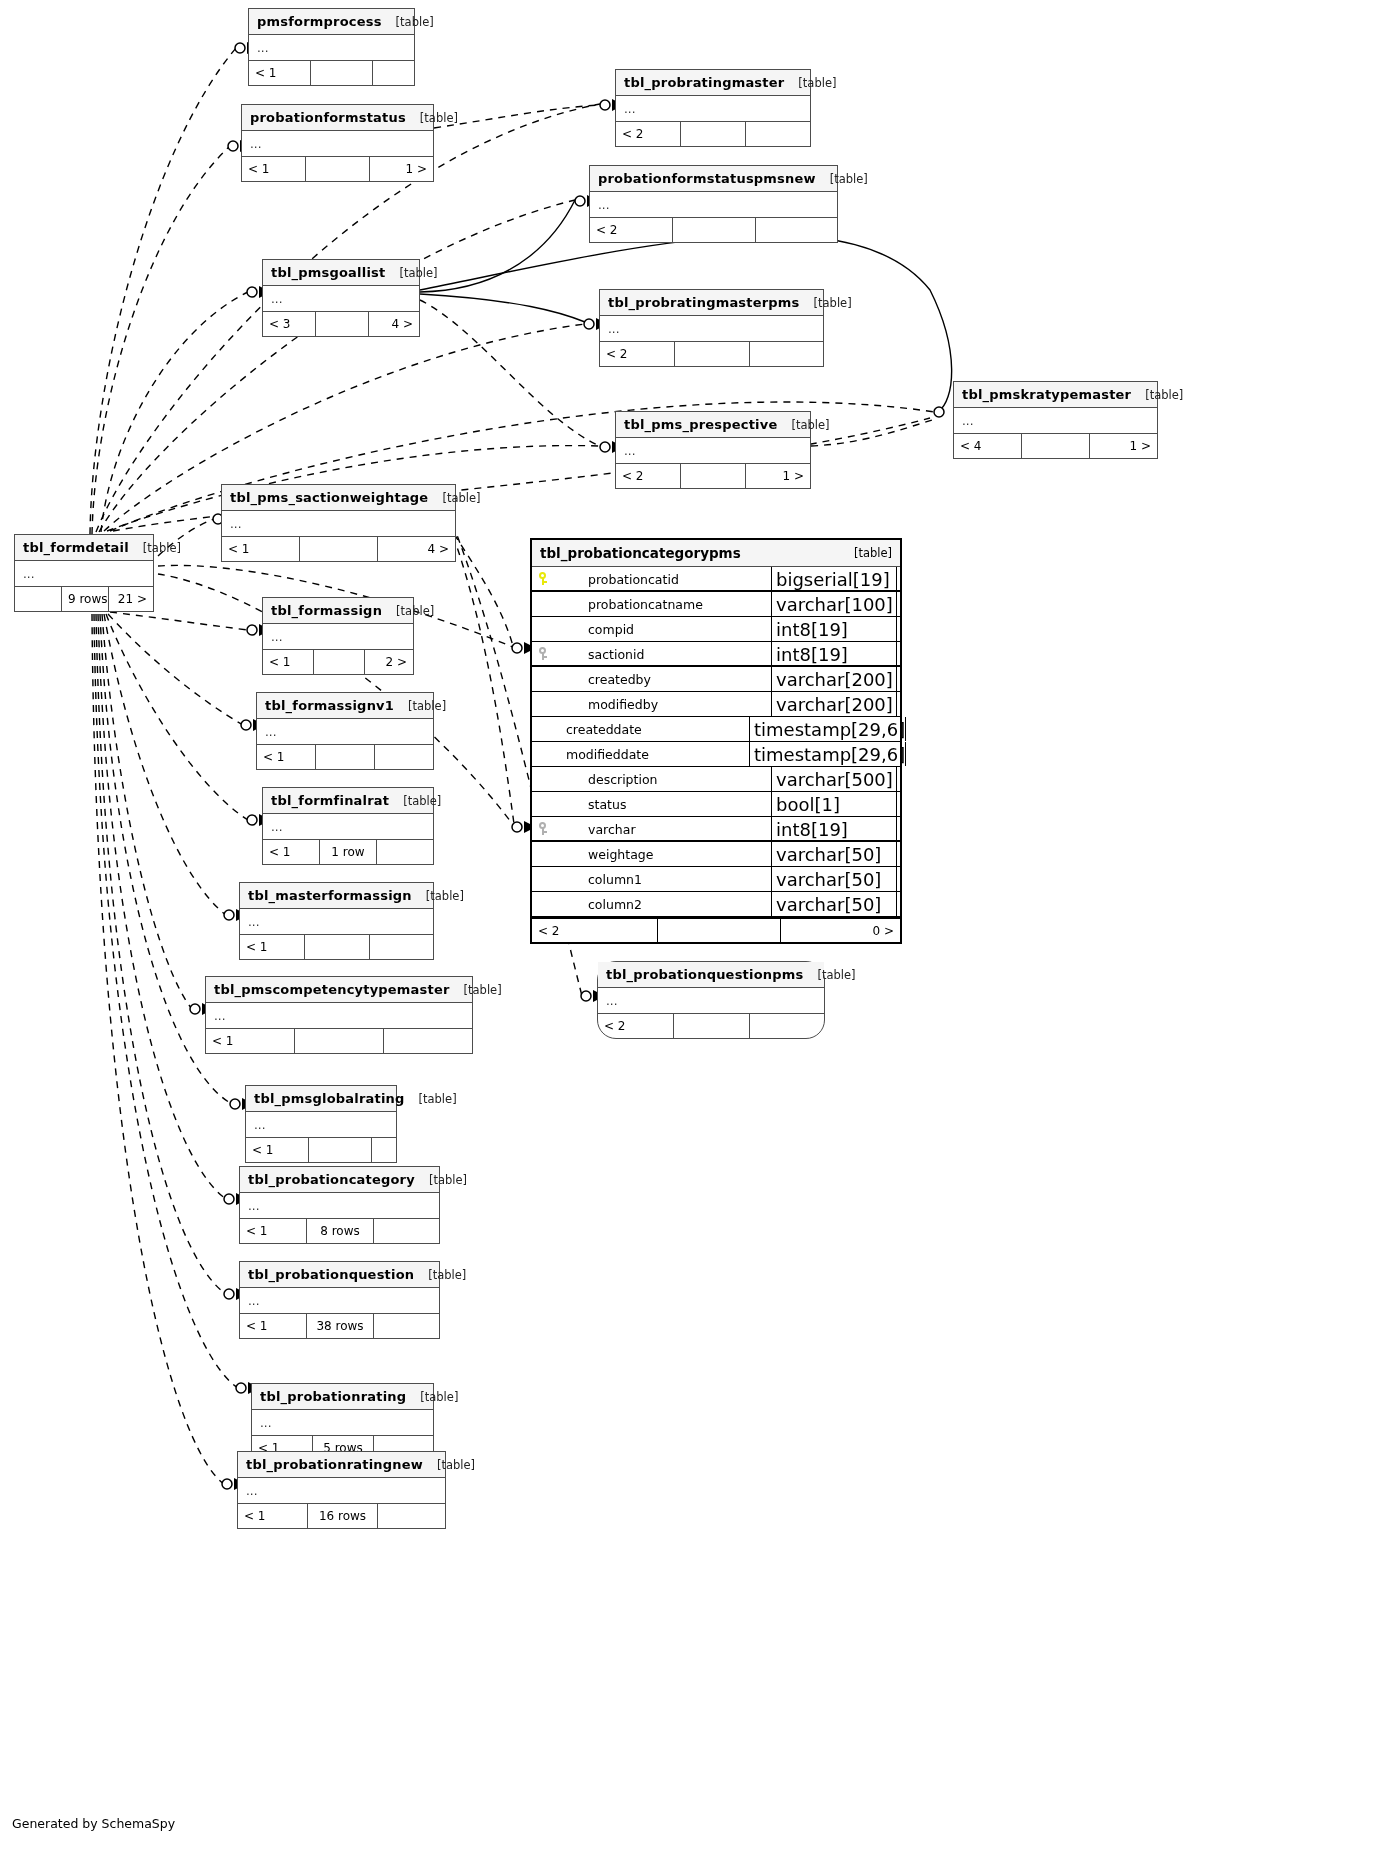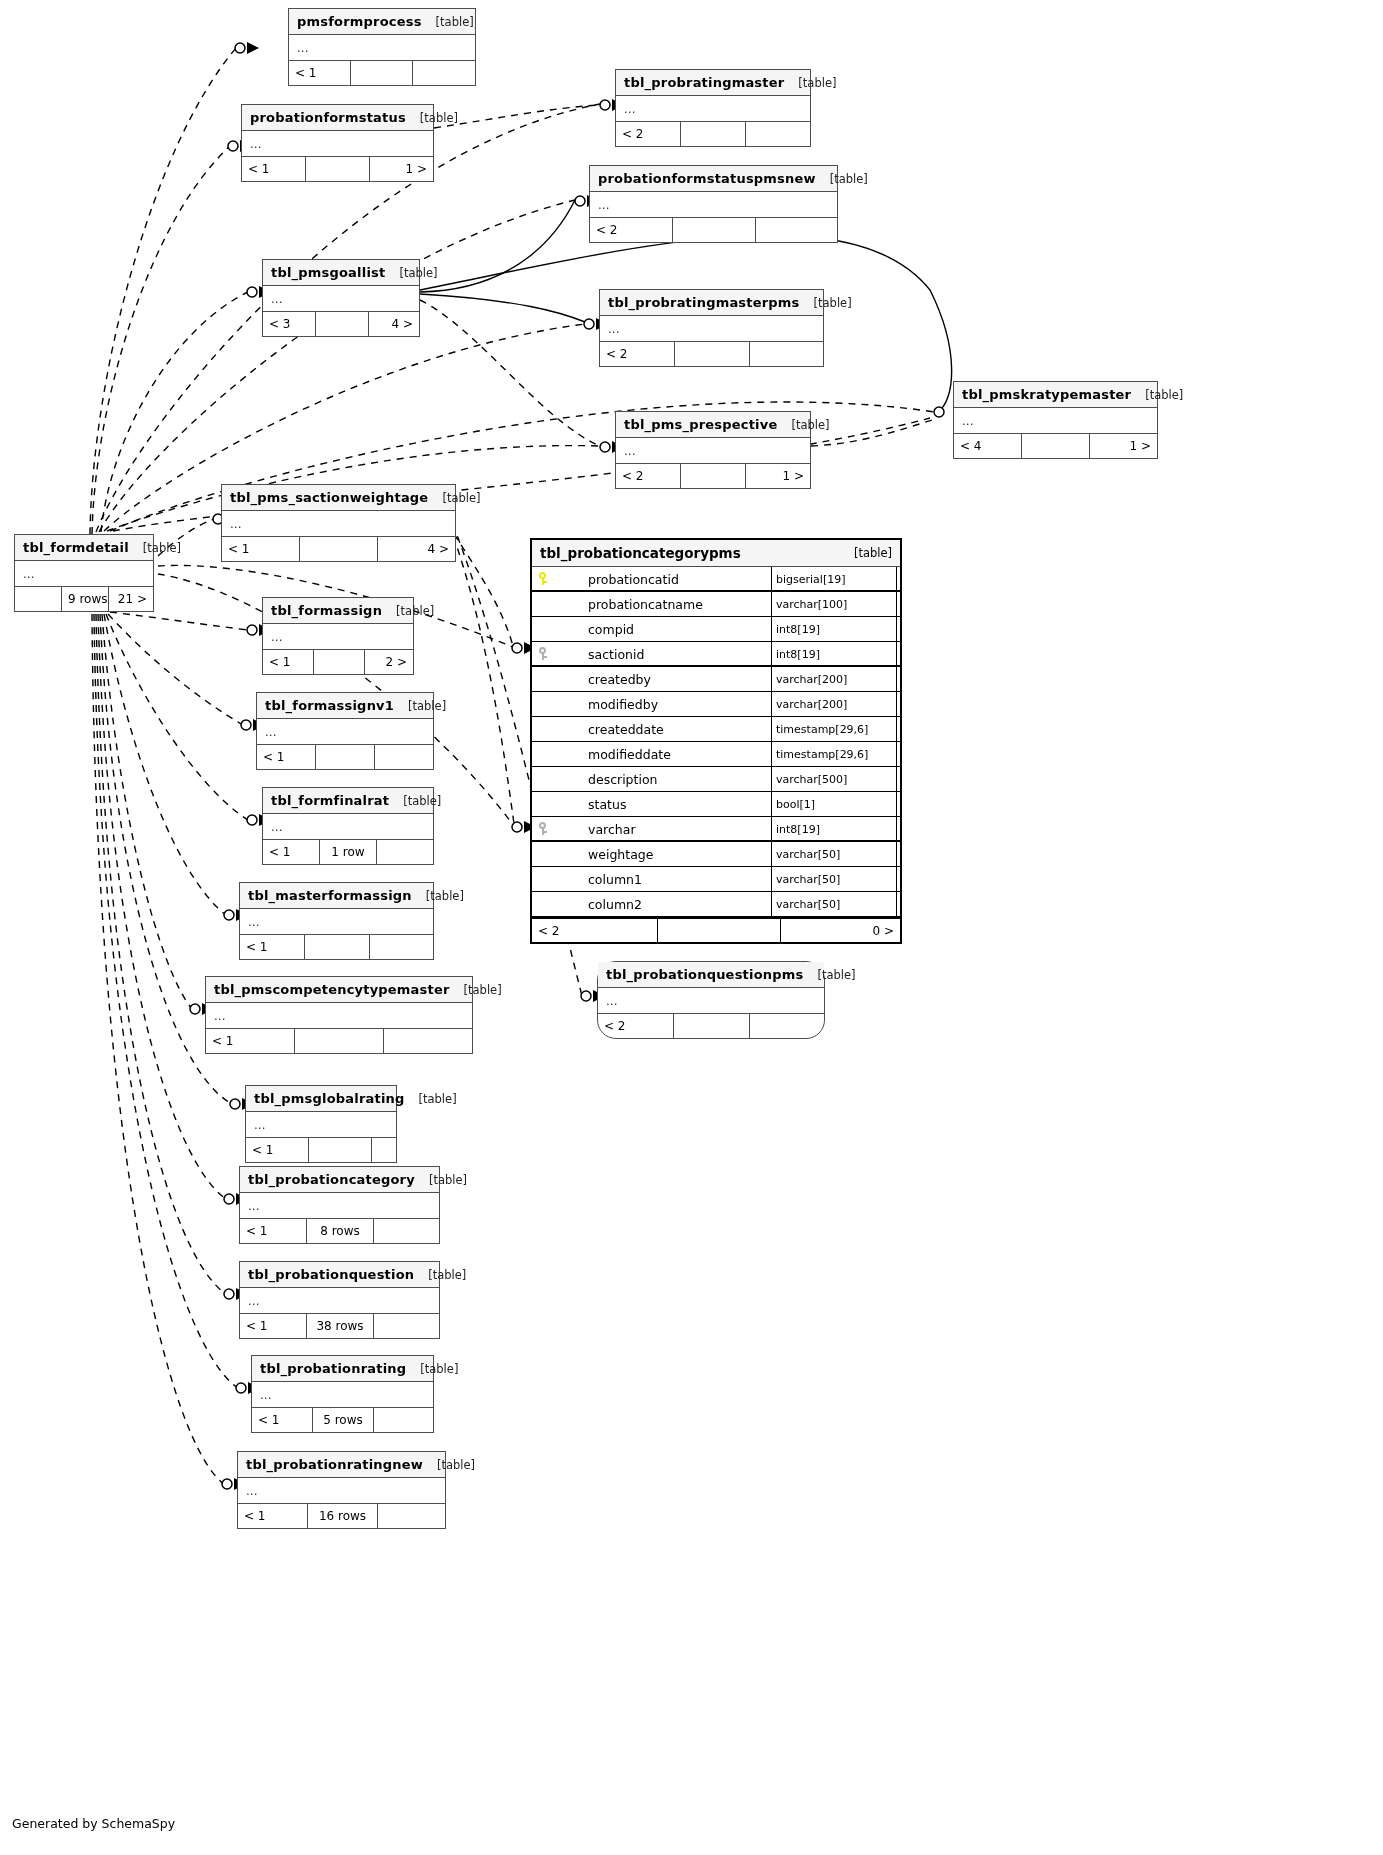--- a/index.html
+++ b/index.html
@@ -136,21 +136,21 @@
     font-size: 12.5px;
     border-right: 1px solid #000;
     padding-left: 2px;
     white-space: nowrap;
     margin-left: 32px;
   }
   .dcol-type {
     box-sizing: border-box;
     flex: 0 0 125px;
     line-height: 25px;
-    font-size: 11px;
+    font-size: 18px;
     border-right: 1px solid #000;
     padding-left: 4px;
     white-space: nowrap;
   }
   .dcol-extra {
     box-sizing: border-box;
     flex: 1 1 auto;
   }
   .dnode-foot {
     box-sizing: border-box;
@@ -320,21 +320,21 @@
       <polygon points="202,1003 202,1015 214,1009"></polygon>
       <polygon points="242,1098 242,1110 254,1104"></polygon>
       <polygon points="236,1193 236,1205 248,1199"></polygon>
       <polygon points="236,1288 236,1300 248,1294"></polygon>
       <polygon points="248,1382 248,1394 260,1388"></polygon>
       <polygon points="234,1478 234,1490 246,1484"></polygon>
     </g>
   </svg>
 
   <div id="nodes">
-      <div class="node" style="left: 248px; top: 8px; width: 188px; margin-left: 40px;">
+      <div class="node" style="left: 248px; top: 8px; width: 167px;">
         <div class="node-title">
           <span class="tname">pmsformprocess</span>
           <span class="tkind">[table]</span>
         </div>
         <div class="node-body">...</div>
         <div class="node-foot">
           <span class="cell left" style="flex: 0 0 62px;">&lt; 1</span>
           <span class="cell center" style="flex: 0 0 62px;"></span>
           <span class="cell right" style="flex: 1 1 auto;"></span>
         </div>
@@ -548,21 +548,21 @@
           <span class="tname">tbl_probationquestion</span>
           <span class="tkind">[table]</span>
         </div>
         <div class="node-body">...</div>
         <div class="node-foot">
           <span class="cell left" style="flex: 0 0 67px;">&lt; 1</span>
           <span class="cell center" style="flex: 0 0 67px;">38 rows</span>
           <span class="cell right" style="flex: 1 1 auto;"></span>
         </div>
       </div>
-      <div class="node" style="left: 251px; top: 1355px; width: 183px;">
+      <div class="node" style="left: 251px; top: 1383px; width: 183px;">
         <div class="node-title">
           <span class="tname">tbl_probationrating</span>
           <span class="tkind">[table]</span>
         </div>
         <div class="node-body">...</div>
         <div class="node-foot">
           <span class="cell left" style="flex: 0 0 61px;">&lt; 1</span>
           <span class="cell center" style="flex: 0 0 61px;">5 rows</span>
           <span class="cell right" style="flex: 1 1 auto;"></span>
         </div>

